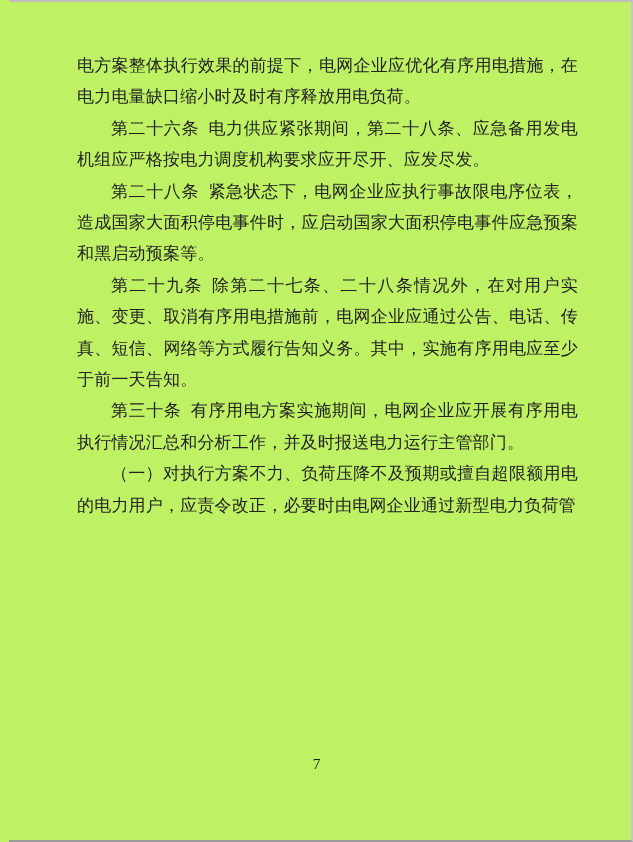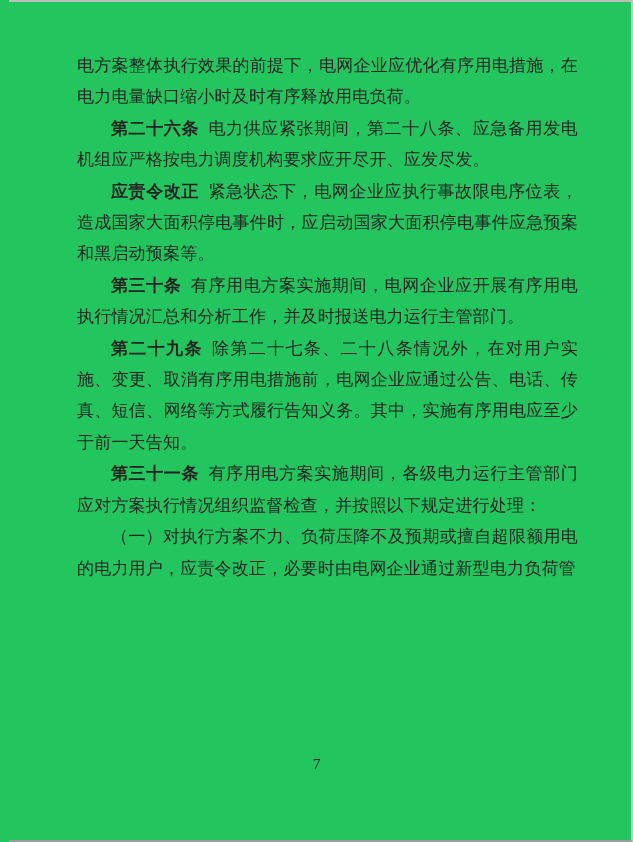--- a/index.html
+++ b/index.html
@@ -1,20 +1,20 @@
 <!DOCTYPE html>
 <html lang="zh"><head>
 <meta charset="utf-8">
 <style>
   html, body { margin: 0; padding: 0; background: #ffffff; }
   .viewport {
     position: relative;
     width: 633px;
     height: 842px;
-    background: #22c55e;
+    background: #bef264;
     overflow: hidden;
     font-family: "Liberation Serif", "DejaVu Serif", serif;
     color: #222222;
   }
   
   .sheet {
     position: absolute;
     left: 9px; top: 0; right: 0; bottom: 0;
     box-sizing: border-box;
     border-top: 2px solid #bdbdbd;
@@ -28,21 +28,21 @@
     left: 77px;
     top: 50px;
     width: 501px;
     font-size: 17px;
     line-height: 31.4px;
     letter-spacing: 0.2px;
     text-align: justify;
   }
   .para { margin: 0; text-indent: 2em; }
   .para.noindent { text-indent: 0; }
-  .lead { font-weight: 700; margin-right: 0.55em; }
+  .lead { font-weight: 400; margin-right: 0.55em; }
   .page-number {
     position: absolute;
     top: 755px;
     left: 0;
     width: 100%;
     text-align: center;
     font-size: 15.5px;
     letter-spacing: 0;
     color: #1d1d1d;
   }
@@ -53,26 +53,25 @@
 <div class="viewport">
   <div class="sheet"></div>
 
   <div class="content">
 
     <p class="para noindent"><span>电方案整体执行效果的前提下，电网企业应优化有序用电措施，在电力电量缺口缩小时及时有序释放用电负荷。</span></p>
 
     <p class="para"><b class="lead">第二十六条</b><span>电力供应紧张期间，第二十八条、应急备用发电机组应严格按电力调度机构要求应开尽开、应发尽发。</span></p>
 
 
-    <p class="para"><b class="lead">应责令改正</b><span>紧急状态下，电网企业应执行事故限电序位表，造成国家大面积停电事件时，应启动国家大面积停电事件应急预案和黑启动预案等。</span></p>
+    <p class="para"><b class="lead">第二十八条</b><span>紧急状态下，电网企业应执行事故限电序位表，造成国家大面积停电事件时，应启动国家大面积停电事件应急预案和黑启动预案等。</span></p>
+
+    <p class="para"><b class="lead">第二十九条</b><span>除第二十七条、二十八条情况外，在对用户实施、变更、取消有序用电措施前，电网企业应通过公告、电话、传真、短信、网络等方式履行告知义务。其中，实施有序用电应至少于前一天告知。</span></p>
 
     <p class="para"><b class="lead">第三十条</b><span>有序用电方案实施期间，电网企业应开展有序用电执行情况汇总和分析工作，并及时报送电力运行主管部门。</span></p>
 
-    <p class="para"><b class="lead">第二十九条</b><span>除第二十七条、二十八条情况外，在对用户实施、变更、取消有序用电措施前，电网企业应通过公告、电话、传真、短信、网络等方式履行告知义务。其中，实施有序用电应至少于前一天告知。</span></p>
-
-    <p class="para"><b class="lead">第三十一条</b><span>有序用电方案实施期间，各级电力运行主管部门应对方案执行情况组织监督检查，并按照以下规定进行处理：</span></p>
 
     <p class="para"><span>（一）对执行方案不力、负荷压降不及预期或擅自超限额用电的电力用户，应责令改正，必要时由电网企业通过新型电力负荷管</span></p>
 
   </div>
 
   <div class="page-number">7</div>
 </div>
 
 </body></html>

